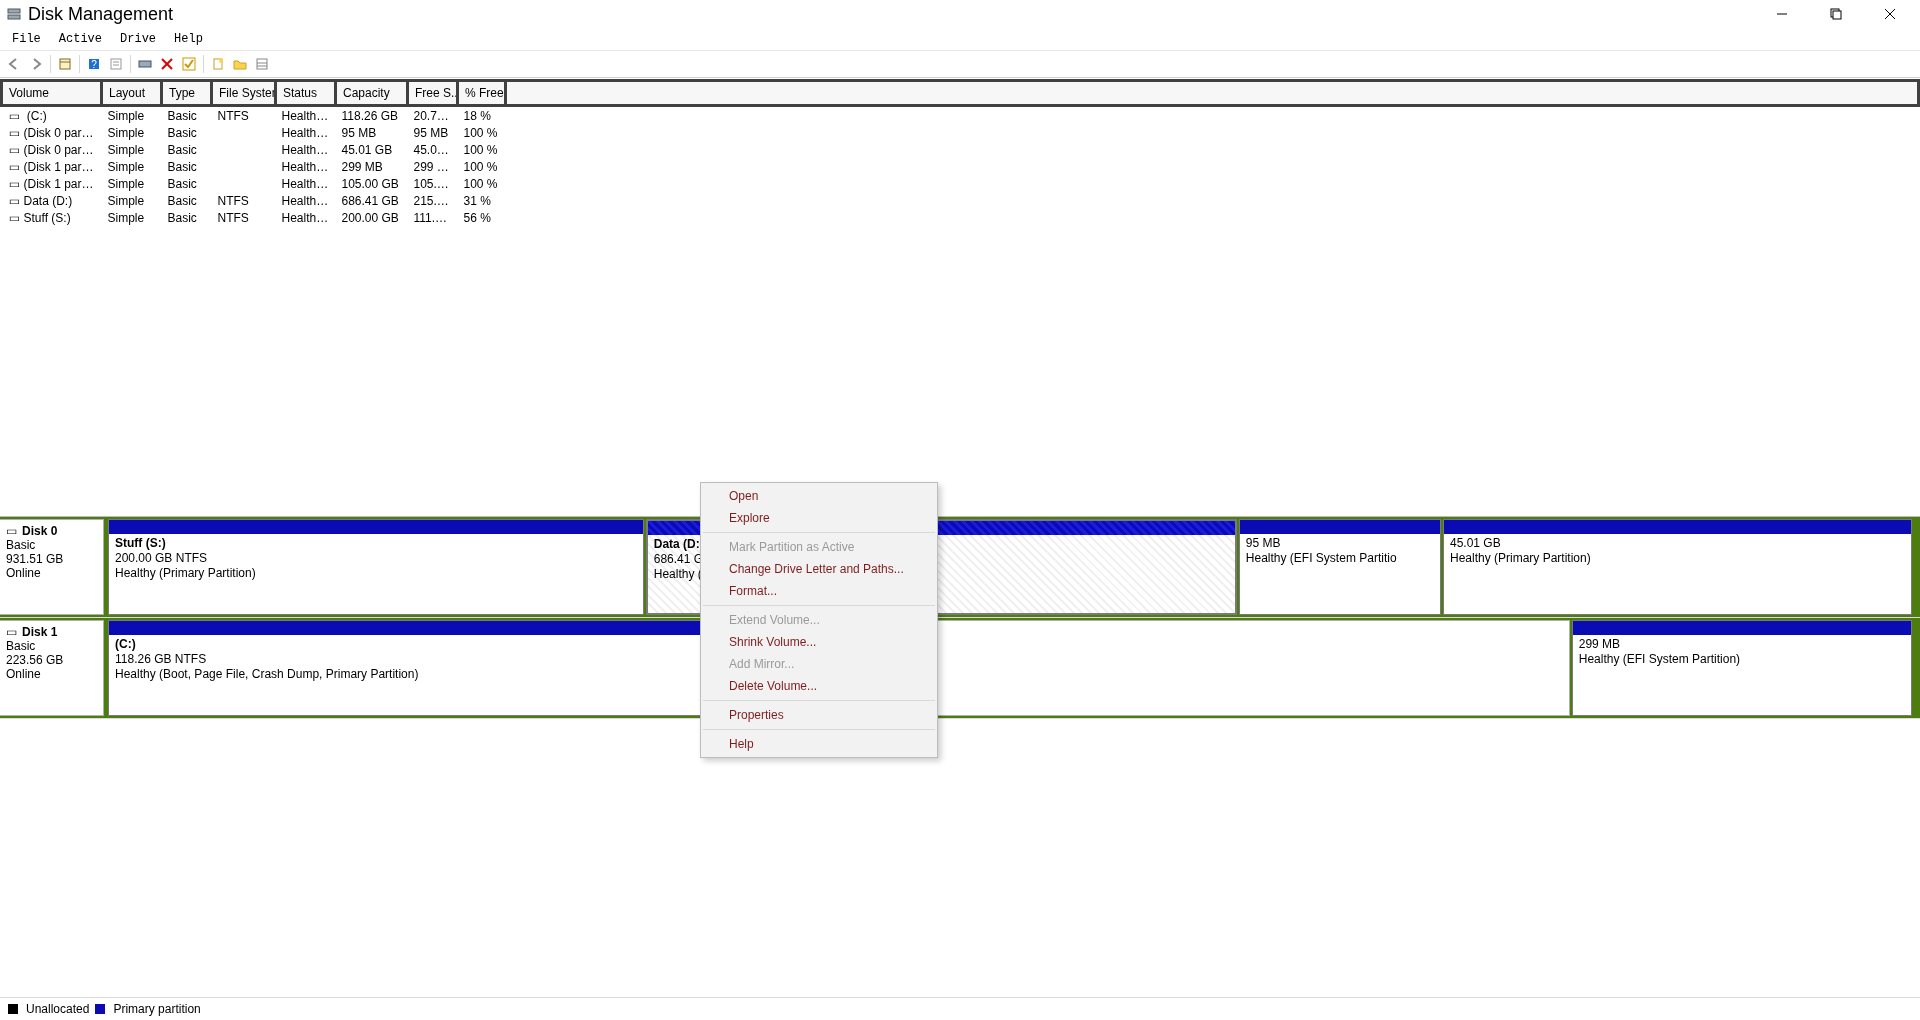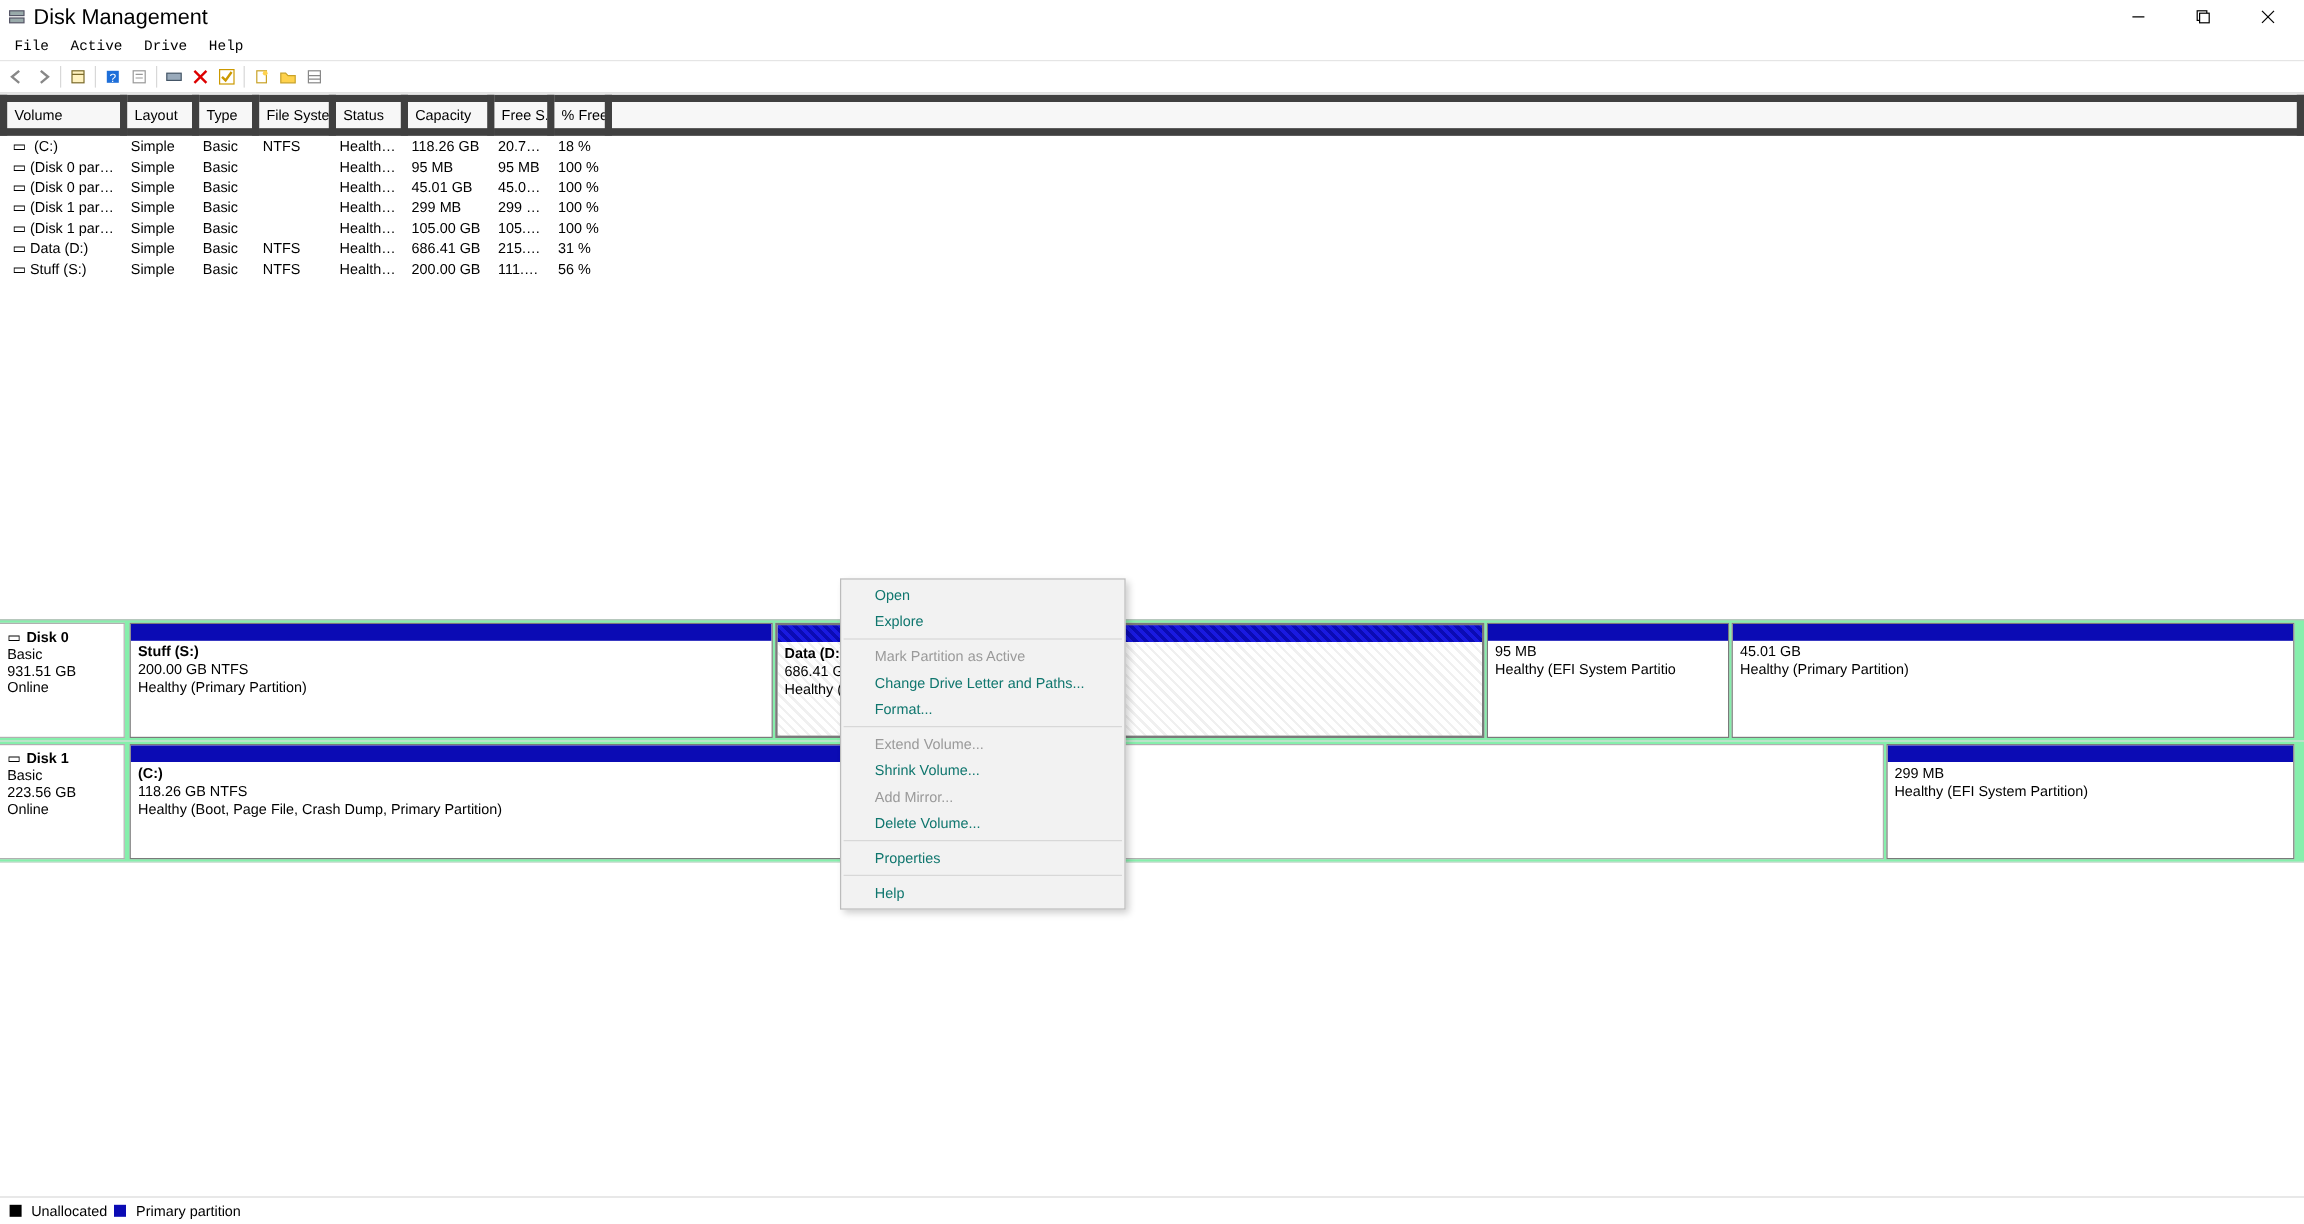--- a/index.html
+++ b/index.html
@@ -73,21 +73,21 @@
   .table-wrap {
     border-top: 1px solid #fff;
   }
   table.volumes {
     border-collapse: collapse;
     width: 100%;
     table-layout: fixed;
   }
   table.volumes thead th {
     background: #f7f7f7;
-    border: 6px solid #404040;
+    border: 3px solid #404040;
     font-weight: normal;
     text-align: left;
     padding: 2px 6px;
     height: 18px;
     white-space: nowrap;
     overflow: hidden;
     font-size: 12px;
   }
   table.volumes tbody td {
     padding: 0 6px;
@@ -99,21 +99,21 @@
   }
   .vol-icon {
     display:inline-block;
     width: 14px;
     margin-right: 2px;
     text-align: center;
   }
   
   .bot-pane {
     border-top: 1px solid #bdbdbd;
-    background: #86efac;
+    background: #4d7c0f;
   }
   .disk-row {
     display: flex;
     align-items: stretch;
     border-bottom: 1px solid #dcdcdc;
     padding: 2px 0;
   }
   .disk-label {
     width: 104px;
     border: 1px solid #b0b0b0;
@@ -174,21 +174,21 @@
     top: 482px;
     width: 236px;
     background: #f2f2f2;
     border: 1px solid #bcbcbc;
     box-shadow: 3px 3px 6px rgba(0,0,0,0.2);
     padding: 2px 0;
   }
   .context-menu .cm-item {
     padding: 4px 20px 4px 28px;
     font-size: 12px;
-    color: #0f766e;
+    color: #7f1d1d;
     cursor: default;
   }
   .context-menu .cm-item.disabled {
     color: #9a9a9a;
   }
   .context-menu .cm-sep {
     height: 1px;
     background: #d8d8d8;
     margin: 3px 2px;
   }

